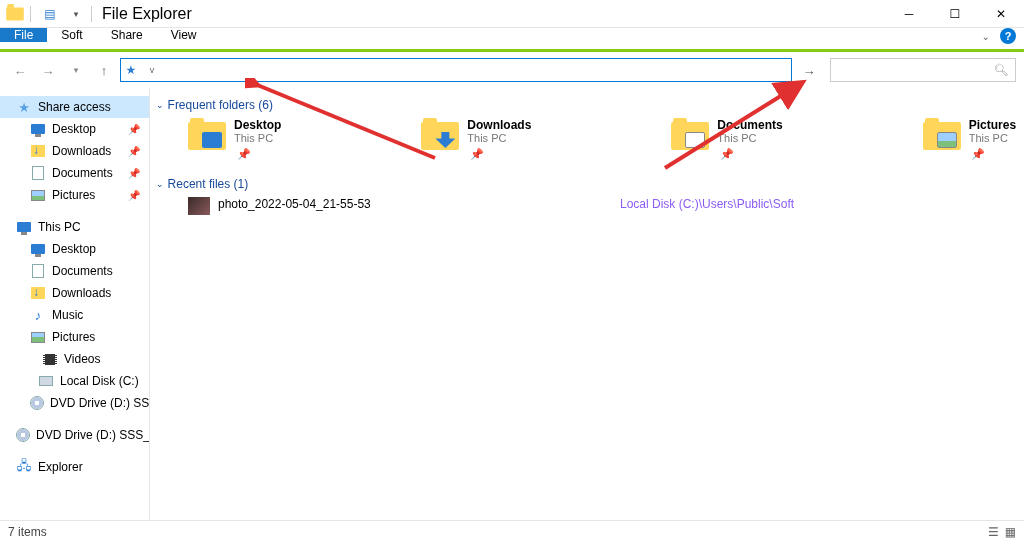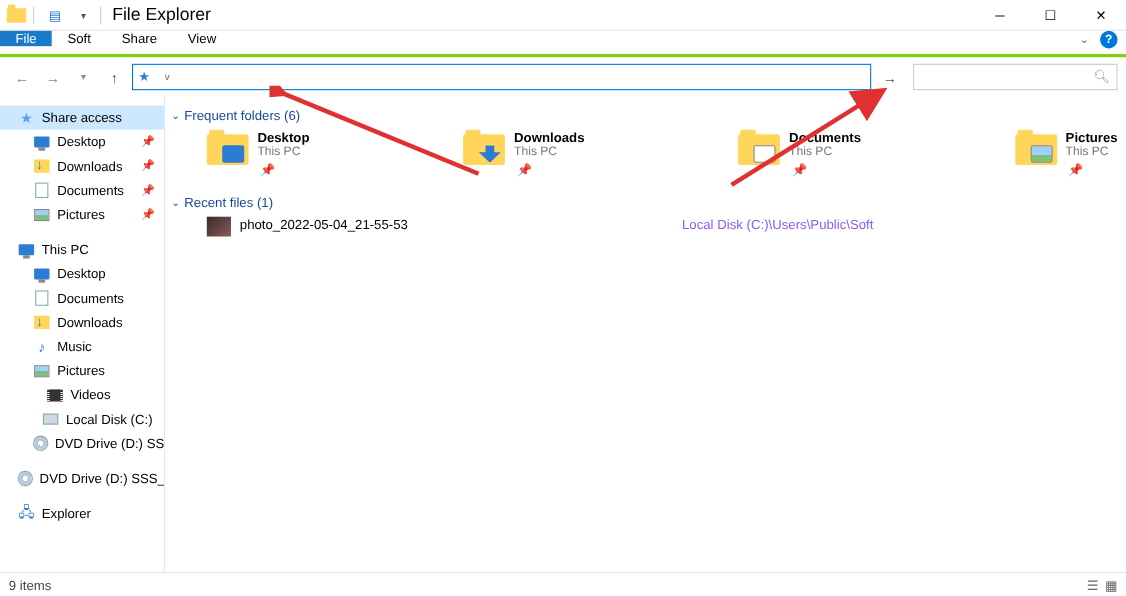--- a/index.html
+++ b/index.html
@@ -325,18 +325,18 @@
           <marker id="ah2" markerWidth="8" markerHeight="8" refX="6" refY="4" orient="auto">
             <path d="M0,0 L8,4 L0,8 Z" fill="#e03030"></path>
           </marker>
         </defs>
       <line x1="10" y1="90" x2="145" y2="6" stroke="#e03030" stroke-width="4" marker-end="url(#ah2)"></line>
     </svg>
   </div>
 </div>
 
 <div class="statusbar">
-  <span>9 items</span>
+  <span>7 items</span>
   <div class="viewbtns">
     <span>☰</span>
     <span>▦</span>
   </div>
 </div>
 
 </body></html>

